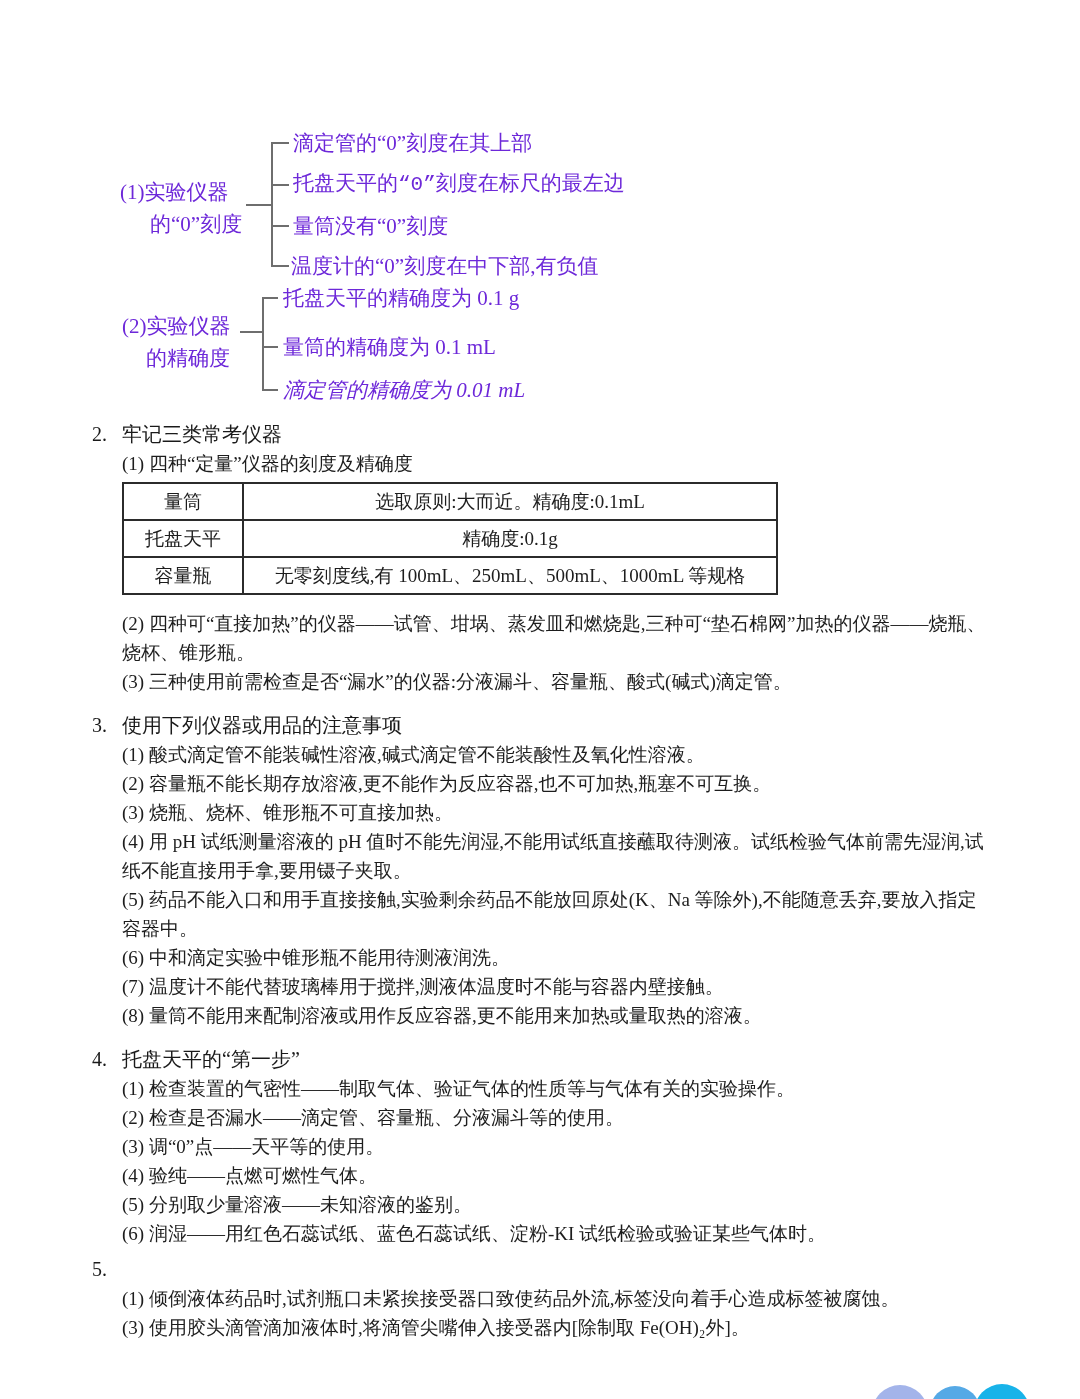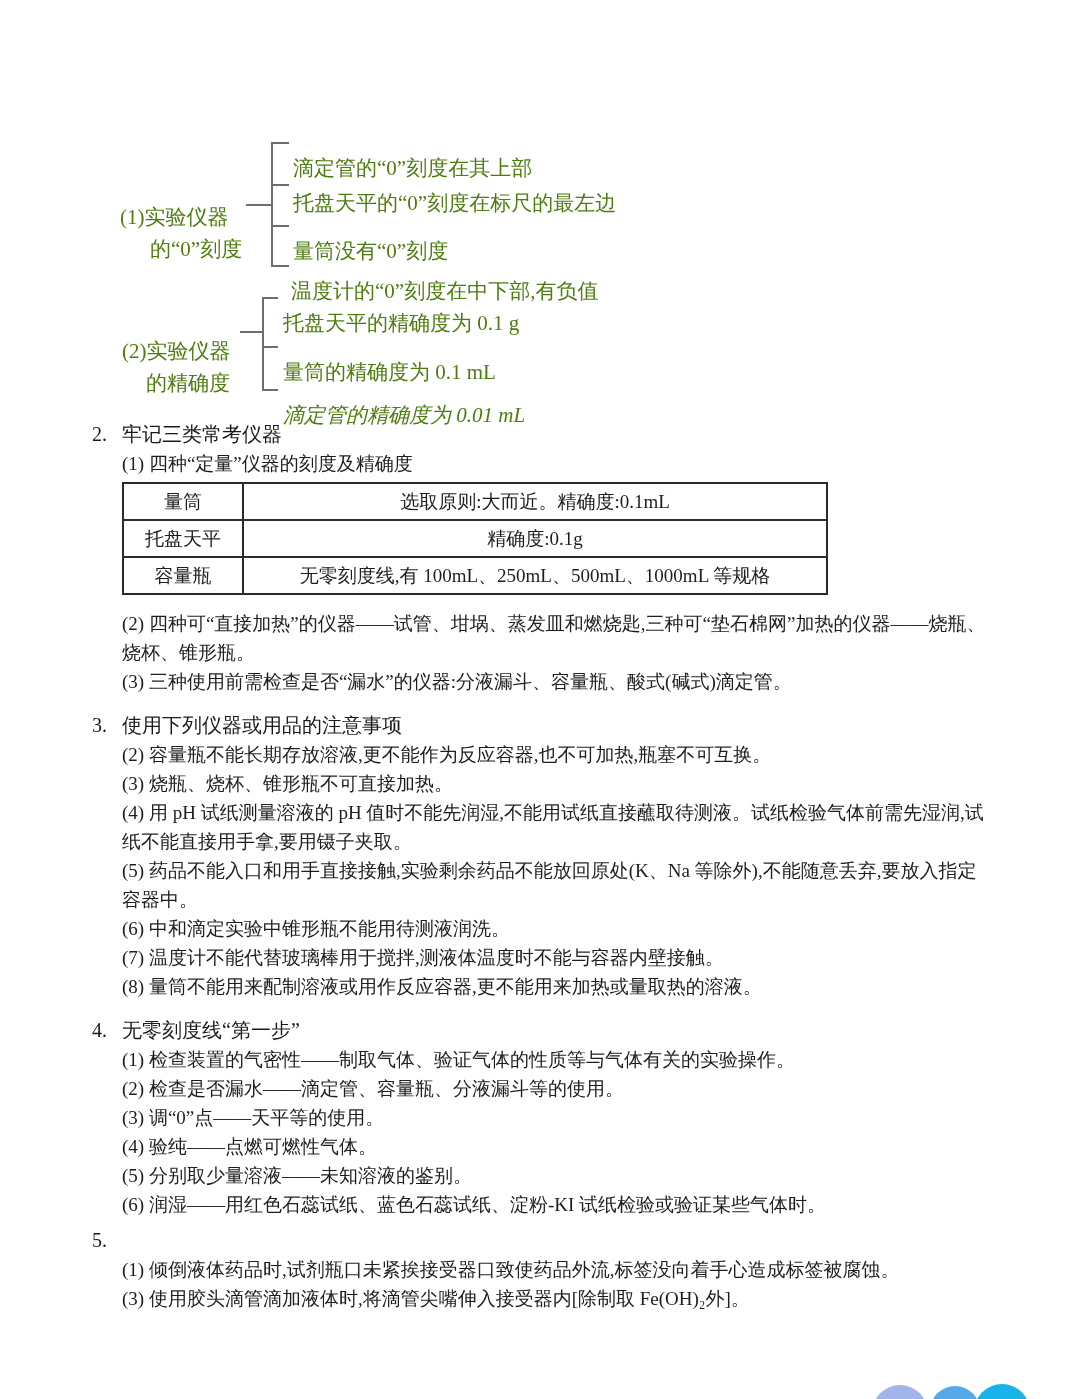--- a/index.html
+++ b/index.html
@@ -2,33 +2,33 @@
 <html><head>
 <meta charset="utf-8">
 <style>
   html,body{margin:0;padding:0;background:#ffffff;}
   .page{
     position:relative;width:1080px;height:1399px;background:#ffffff;
     font-family:"Liberation Serif","DejaVu Serif",serif;
     color:#1d1d1d;overflow:hidden;
   }
   
-  .tree-text{position:absolute;font-size:21px;line-height:24px;white-space:nowrap;color:#4d7c0f;margin-top:25px;}
+  .tree-text{position:absolute;font-size:21px;line-height:24px;white-space:nowrap;color:#6d28d9;}
   .tline{position:absolute;background:#6e6e6e;}
   
   .content{position:absolute;left:92px;top:419px;width:900px;}
   .sec-head{display:flex;font-size:20px;line-height:30px;color:#1a1a1a;}
   .sec-num{width:30px;flex:0 0 30px;}
   .sec-title{white-space:nowrap;}
   .intro{margin:0 0 0 30px;font-size:19px;line-height:29px;}
   .item{margin:0 0 0 30px;width:872px;font-size:19px;line-height:29px;word-break:break-all;}
   .mt-sec{margin-top:14px;}
   .mt-sec-sm{margin-top:6px;}
   
-  table.instr{border-collapse:collapse;margin:4px 4px 14px 30px;width:706px;table-layout:fixed;}
+  table.instr{border-collapse:collapse;margin:4px 4px 14px 30px;width:656px;table-layout:fixed;}
   table.instr td{
     border:2px solid #2b2b2b;font-size:19px;height:35px;
     text-align:center;vertical-align:middle;padding:0 6px;
   }
   td.instr-name{width:106px;}
   
   .circle{position:absolute;border-radius:50%;}
 </style>
 </head>
 <body>
@@ -40,21 +40,21 @@
     <div class="tree-text" style="left:150px;top:212px;">的“0”刻度</div>
 
     <div class="tline" style="left:246px;top:204px;width:25px;height:2px;"></div>
     <div class="tline" style="left:271px;top:142px;width:2px;height:125px;"></div>
     <div class="tline" style="left:271px;top:142px;width:18px;height:2px;"></div>
     <div class="tline" style="left:271px;top:184px;width:18px;height:2px;"></div>
     <div class="tline" style="left:271px;top:225px;width:18px;height:2px;"></div>
     <div class="tline" style="left:271px;top:265px;width:18px;height:2px;"></div>
 
     <div class="tree-text" style="left:293px;top:131px;">滴定管的“0”刻度在其上部</div>
-    <div class="tree-text" style="left:293px;top:166px;">托盘天平的“0”刻度在标尺的最左边</div>
+    <div class="tree-text" style="left:293px;top:173px;font-family:Liberation Mono, monospace;">托盘天平的“0”刻度在标尺的最左边</div>
     <div class="tree-text" style="left:293px;top:214px;">量筒没有“0”刻度</div>
     <div class="tree-text" style="left:291px;top:254px;">温度计的“0”刻度在中下部,有负值</div>
   </div>
 
   <div>
     <div class="tree-text" style="left:122px;top:314px;">(2)实验仪器</div>
     <div class="tree-text" style="left:146px;top:346px;text-align:right;">的精确度</div>
 
     <div class="tline" style="left:240px;top:331px;width:22px;height:2px;"></div>
     <div class="tline" style="left:262px;top:297px;width:2px;height:94px;"></div>
@@ -95,33 +95,34 @@
 
       <p class="item">(2) 四种可“直接加热”的仪器——试管、坩埚、蒸发皿和燃烧匙,三种可“垫石棉网”加热的仪器——烧瓶、烧杯、锥形瓶。</p>
       <p class="item">(3) 三种使用前需检查是否“漏水”的仪器:分液漏斗、容量瓶、酸式(碱式)滴定管。</p>
     </div>
 
     <div>
       <div class="sec-head mt-sec">
         <span class="sec-num">3.</span>
         <span class="sec-title">使用下列仪器或用品的注意事项</span>
       </div>
+      <p class="item">(1) 酸式滴定管不能装碱性溶液,碱式滴定管不能装酸性及氧化性溶液。</p>
       <p class="item">(2) 容量瓶不能长期存放溶液,更不能作为反应容器,也不可加热,瓶塞不可互换。</p>
       <p class="item">(3) 烧瓶、烧杯、锥形瓶不可直接加热。</p>
       <p class="item">(4) 用 pH 试纸测量溶液的 pH 值时不能先润湿,不能用试纸直接蘸取待测液。试纸检验气体前需先湿润,试纸不能直接用手拿,要用镊子夹取。</p>
       <p class="item">(5) 药品不能入口和用手直接接触,实验剩余药品不能放回原处(K、Na 等除外),不能随意丢弃,要放入指定容器中。</p>
       <p class="item">(6) 中和滴定实验中锥形瓶不能用待测液润洗。</p>
       <p class="item">(7) 温度计不能代替玻璃棒用于搅拌,测液体温度时不能与容器内壁接触。</p>
       <p class="item">(8) 量筒不能用来配制溶液或用作反应容器,更不能用来加热或量取热的溶液。</p>
     </div>
 
     <div>
       <div class="sec-head mt-sec">
         <span class="sec-num">4.</span>
-        <span class="sec-title">无零刻度线“第一步”</span>
+        <span class="sec-title">托盘天平的“第一步”</span>
       </div>
       <p class="item">(1) 检查装置的气密性——制取气体、验证气体的性质等与气体有关的实验操作。</p>
       <p class="item">(2) 检查是否漏水——滴定管、容量瓶、分液漏斗等的使用。</p>
       <p class="item">(3) 调“0”点——天平等的使用。</p>
       <p class="item">(4) 验纯——点燃可燃性气体。</p>
       <p class="item">(5) 分别取少量溶液——未知溶液的鉴别。</p>
       <p class="item">(6) 润湿——用红色石蕊试纸、蓝色石蕊试纸、淀粉-KI 试纸检验或验证某些气体时。</p>
     </div>
 
     <div>

